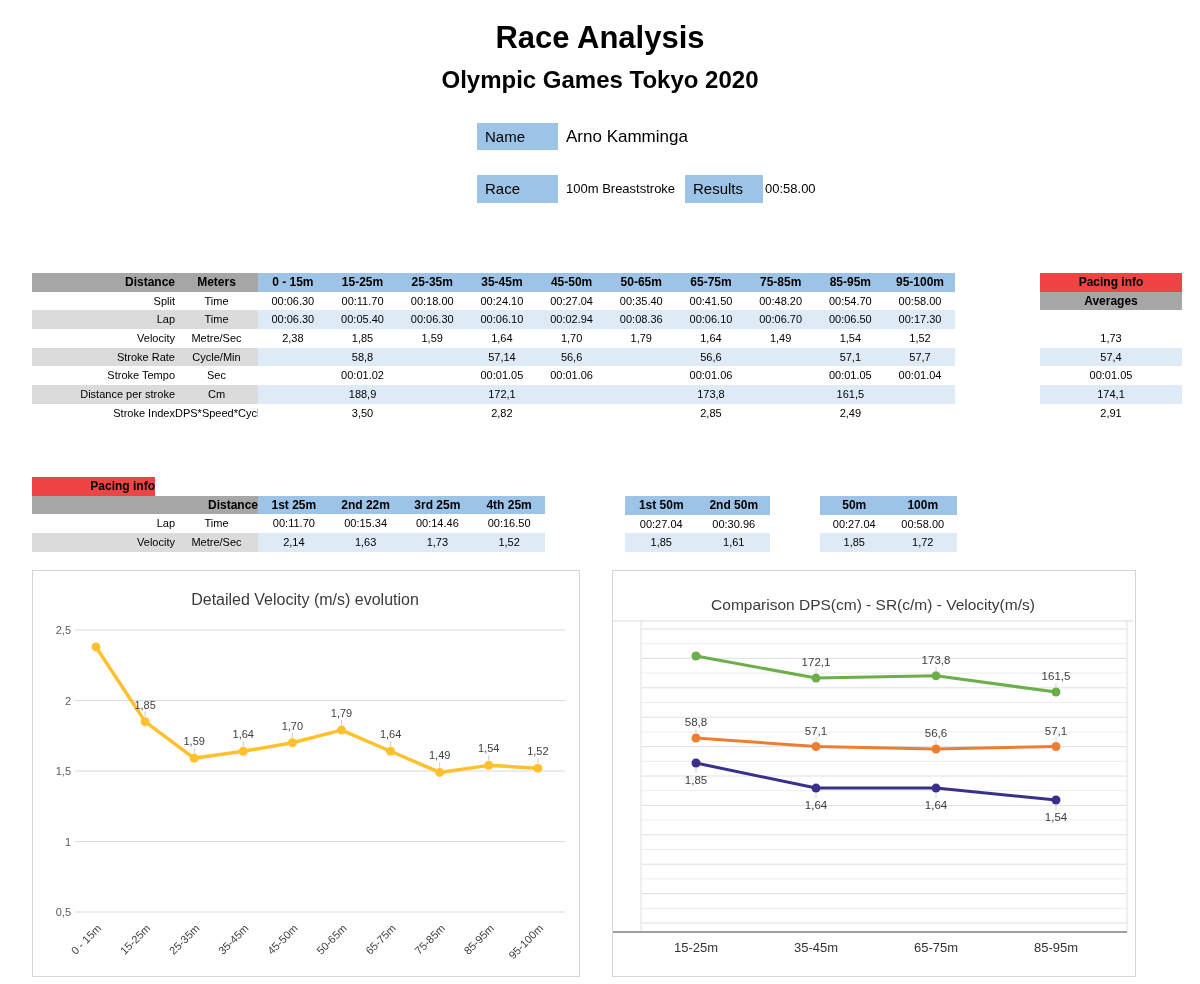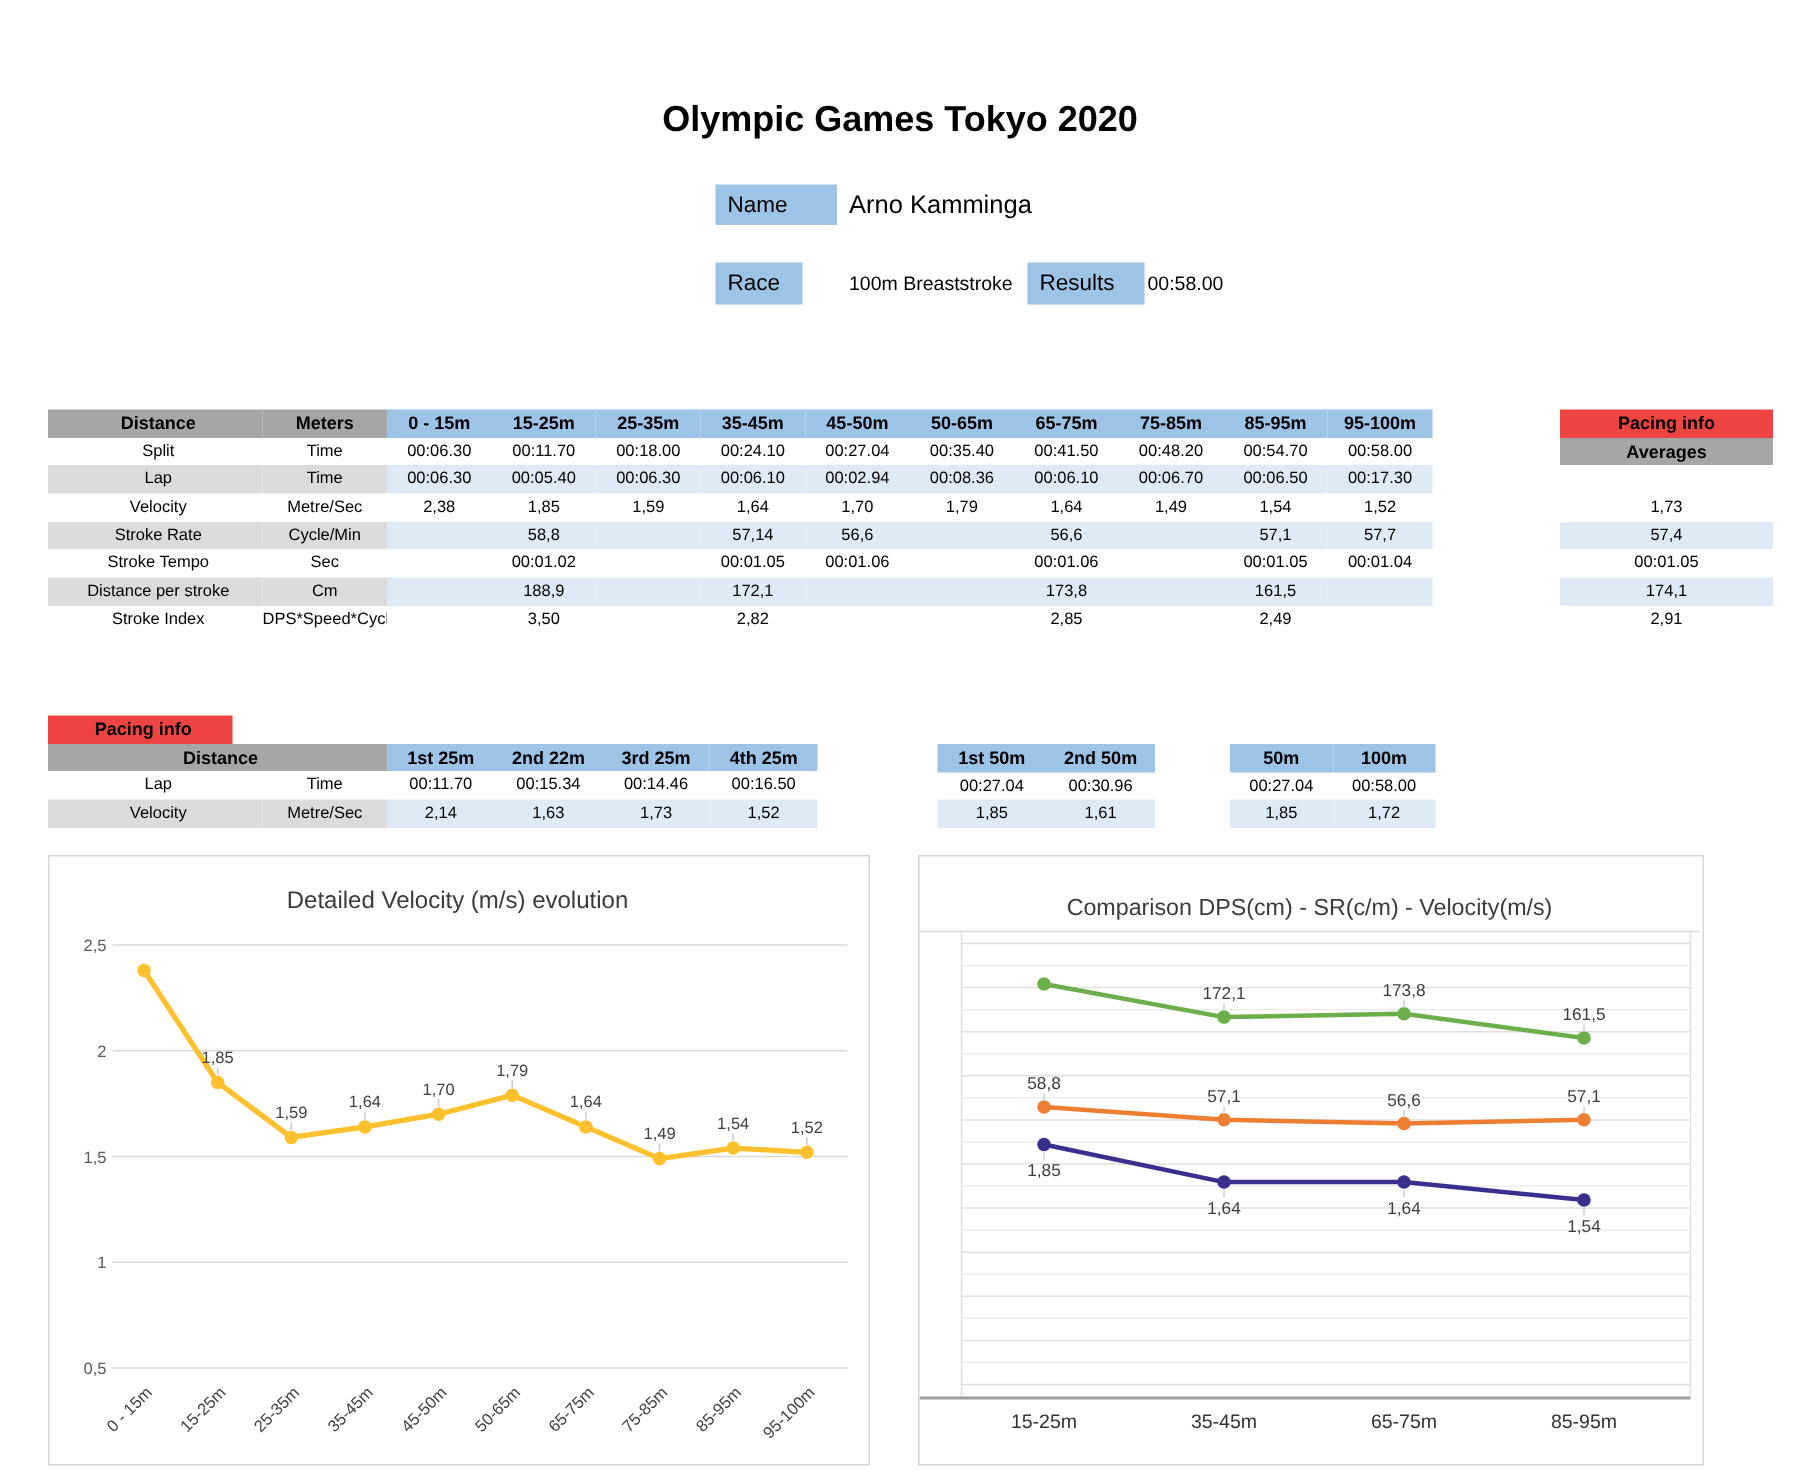--- a/index.html
+++ b/index.html
@@ -5,29 +5,29 @@
   html,body{margin:0;padding:0;background:#fff}
   .page{position:relative;width:1200px;height:984px;background:#fff;overflow:hidden;
         font-family:"Liberation Sans",sans-serif;color:#000}
   .abs{position:absolute}
   .ctr{width:1200px;text-align:center;left:0}
   #page-title{top:20px;font-size:31px;font-weight:700}
   #page-subtitle{top:66px;font-size:24px;font-weight:700}
   .cellblue{background:#9DC3E6;box-sizing:border-box}
   #name-label{left:477px;top:123px;width:81px;height:27px;font-size:15px;line-height:27px;padding-left:8px}
   #name-value{left:566px;top:123px;font-size:17px;line-height:27px}
-  #race-label{left:477px;top:175px;width:58px;height:28px;font-size:15px;line-height:28px;padding-left:8px}
+  #race-label{left:477px;top:175px;width:81px;height:28px;font-size:15px;line-height:28px;padding-left:8px}
   #race-value{left:566px;top:175px;font-size:13px;line-height:28px}
   #results-label{left:685px;top:175px;width:78px;height:28px;font-size:15px;line-height:28px;padding-left:8px}
   #results-value{left:765px;top:175px;font-size:13px;line-height:28px}
   
   .tbl{position:absolute}
   .r{display:flex;height:18.7px;line-height:18.7px;white-space:nowrap}
   .c{box-sizing:border-box;text-align:center;font-size:11px;overflow:hidden;flex:none}
-  .lab{text-align:center;padding-left:4px}
+  .lab{text-align:right;padding-left:4px}
   .hdr{font-size:12px;font-weight:600}
   .w143{width:143px}.w83{width:83px}.wcol{width:69.7px}.w142{width:142px}
   .w226{width:226px}.w72{width:71.75px}.w725{width:72.5px}.w685{width:68.5px}.w123{width:123px}
   .bg-gray{background:#A6A6A6}.bg-blue{background:#9DC3E6}
   .bg-lblue{background:#DEEBF7}.bg-lgray{background:#DBDBDB}
   .bg-cyan{background:#ef4444}
   #main-table{left:32px;top:273px}
   #pacing-averages{left:1040px;top:273px}
   #quarters-table{left:32px;top:477px}
   #halves-table{left:625px;top:496px}
@@ -39,20 +39,21 @@
   .card{position:absolute;background:#fff;border:1px solid #d6d6d6}
   #chart1-card{left:32px;top:570px;width:546px;height:405px}
   #chart2-card{left:612px;top:570px;width:522px;height:405px}
   svg{display:block}
 </style>
 </head>
 <body>
 
 <div class="page">
 
+  <div class="abs ctr" id="page-title">Race Analysis</div>
   <div class="abs ctr" id="page-subtitle">Olympic Games Tokyo 2020</div>
 
   <div class="abs cellblue" id="name-label">Name</div>
   <div class="abs" id="name-value">Arno Kamminga</div>
 
   <div class="abs cellblue" id="race-label">Race</div>
   <div class="abs" id="race-value">100m Breaststroke</div>
   <div class="abs cellblue" id="results-label">Results</div>
   <div class="abs" id="results-value">00:58.00</div>
 

